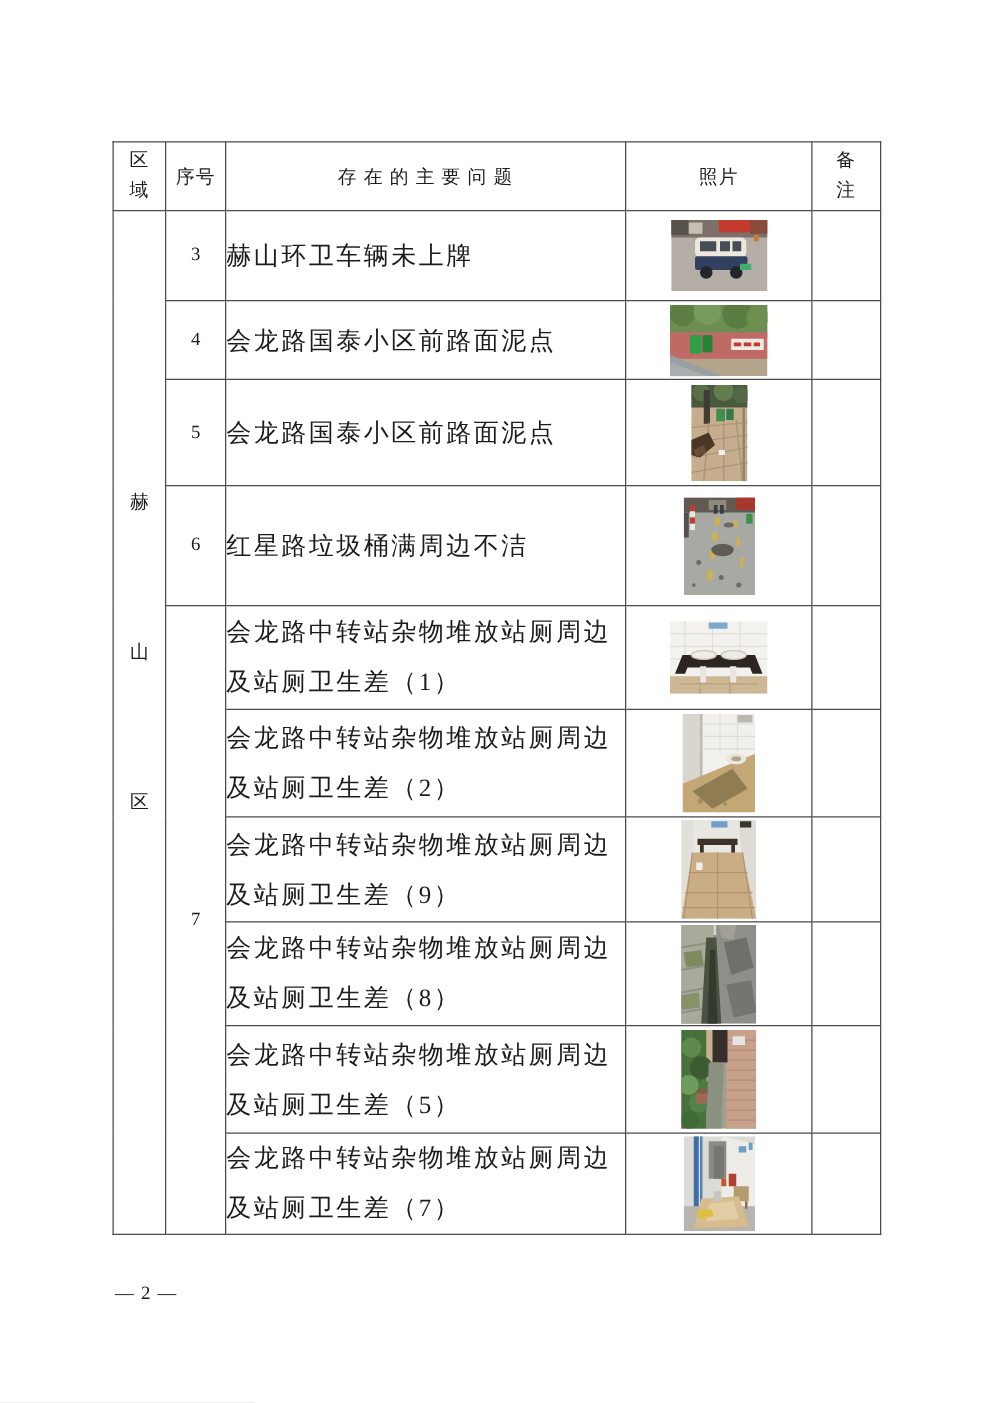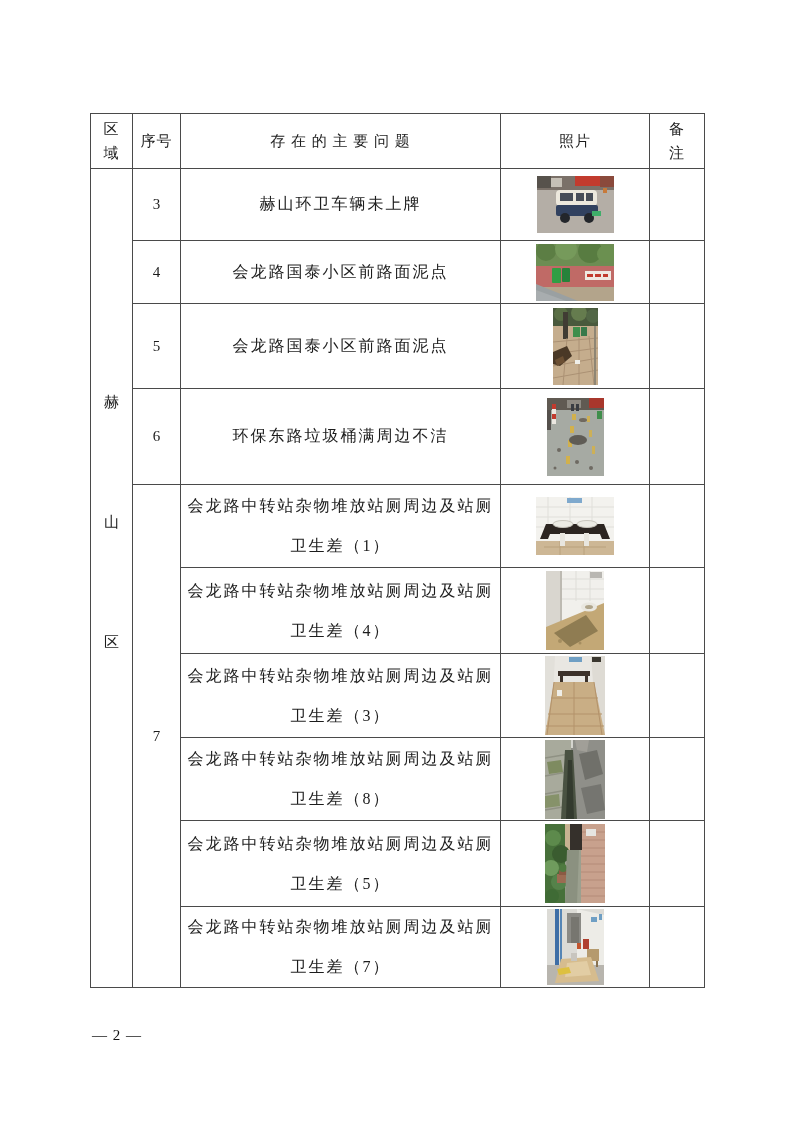--- a/index.html
+++ b/index.html
@@ -20,22 +20,22 @@
   tr.hr{height:55px;}
   tr.r0{height:72px;} tr.r1{height:63px;} tr.r2{height:85px;} tr.r3{height:96px;}
   tr.r4{height:83px;} tr.r5{height:86px;} tr.r6{height:84px;} tr.r7{height:83px;}
   tr.r8{height:86px;font-family:Liberation Serif, serif;} tr.r9{height:81px;}
   th.hcell{font-weight:bold;font-size:15px;text-align:center;vertical-align:middle;letter-spacing:1px;}
   .stack2{display:flex;flex-direction:column;align-items:center;line-height:24px;}
   td.region-cell{vertical-align:middle;text-align:center;}
   .region-stack{display:flex;flex-direction:column;align-items:center;gap:105px;
     transform:translateY(-56px);font-size:15px;line-height:15px;}
   td.serial-cell{text-align:center;vertical-align:middle;font-size:15px;}
-  td.problem-cell{vertical-align:middle;font-size:16px;letter-spacing:2px;
-    padding-left:7px;padding-right:2px;word-break:break-all;text-align:center;}
+  td.problem-cell{vertical-align:middle;font-size:20px;letter-spacing:2px;
+    padding-left:7px;padding-right:2px;word-break:break-all;}
   td.problem-cell.twoline{line-height:40px;}
   td.photo-cell{vertical-align:middle;}
   .photo-wrap{display:flex;justify-content:center;align-items:center;}
   .photo-wrap svg{display:block;}
   td.remark-cell{background:#ffffff;}
   .page-number{
     position:absolute;left:92px;top:1027px;font-size:15px;letter-spacing:1px;
     color:#111;
   }
 </style>
@@ -153,21 +153,21 @@
             <rect x="22" y="52" width="5" height="4" fill="#efefe9"></rect>
             <rect x="41" y="18" width="2" height="59" fill="#8f8674"></rect>
           </svg>
         </div>
       </td>
       <td class="remark-cell"></td>
     </tr>
 
     <tr class="r3">
       <td class="serial-cell">6</td>
-      <td class="problem-cell">环保东路垃圾桶满周边不洁</td>
+      <td class="problem-cell">红星路垃圾桶满周边不洁</td>
       <td class="photo-cell">
         <div class="photo-wrap">
           <svg width="57" height="78" viewBox="0 0 57 78">
             <rect width="57" height="78" fill="#a6aaa3"></rect>
             <rect width="57" height="12" fill="#605a52"></rect>
             <rect x="42" width="15" height="10" fill="#a8372c"></rect>
             <rect x="20" y="2" width="14" height="8" fill="#8e8a82"></rect>
             <rect x="24" y="6" width="3" height="7" fill="#3a3d42"></rect>
             <rect x="29" y="6" width="3" height="7" fill="#3a3d42"></rect>
             <rect x="5" y="6" width="4" height="5" fill="#c23b2e"></rect>
@@ -212,21 +212,21 @@
             <ellipse cx="51" cy="27" rx="10" ry="3.5" fill="#ecebe4" stroke="#c9c6bd"></ellipse>
             <rect x="24" y="36" width="5" height="13" fill="#e8e6df"></rect>
             <rect x="48" y="36" width="5" height="13" fill="#e8e6df"></rect>
           </svg>
         </div>
       </td>
       <td class="remark-cell"></td>
     </tr>
 
     <tr class="r5">
-      <td class="problem-cell twoline">会龙路中转站杂物堆放站厕周边及站厕卫生差（4）</td>
+      <td class="problem-cell twoline">会龙路中转站杂物堆放站厕周边及站厕卫生差（2）</td>
       <td class="photo-cell">
         <div class="photo-wrap">
           <svg width="58" height="79" viewBox="0 0 58 79">
             <rect width="58" height="79" fill="#f1f0ec"></rect>
             <path d="M16,8 H58 M16,18 H58 M16,28 H58 M30,0 V30 M44,0 V30" stroke="#deddd8" stroke-width="1" fill="none"></path>
             <rect x="0" y="0" width="15" height="56" fill="#d9d6cf"></rect>
             <rect x="14" y="0" width="2" height="56" fill="#bdbab2"></rect>
             <rect x="44" y="1" width="12" height="6" fill="#b9b7b2"></rect>
             <polygon points="0,56 58,32 58,79 0,79" fill="#c3a876"></polygon>
             <polygon points="8,62 40,44 52,60 24,76" fill="#8f7c52"></polygon>
@@ -234,21 +234,21 @@
             <ellipse cx="43" cy="36" rx="4" ry="2" fill="#b0a58c"></ellipse>
             <circle cx="14" cy="70" r="2" fill="#a68e60"></circle>
             <circle cx="34" cy="72" r="1.5" fill="#a68e60"></circle>
           </svg>
         </div>
       </td>
       <td class="remark-cell"></td>
     </tr>
 
     <tr class="r6">
-      <td class="problem-cell twoline">会龙路中转站杂物堆放站厕周边及站厕卫生差（3）</td>
+      <td class="problem-cell twoline">会龙路中转站杂物堆放站厕周边及站厕卫生差（9）</td>
       <td class="photo-cell">
         <div class="photo-wrap">
           <svg width="60" height="79" viewBox="0 0 60 79">
             <rect width="60" height="79" fill="#e9e7e2"></rect>
             <polygon points="46,0 60,0 60,79 52,79" fill="#dedbd4"></polygon>
             <polygon points="0,0 10,0 6,79 0,79" fill="#e2e0da"></polygon>
             <rect x="24" y="1" width="13" height="5" fill="#6f9fc4"></rect>
             <rect x="47" y="1" width="9" height="5" fill="#3a372f"></rect>
             <rect x="13" y="15" width="32" height="5" fill="#3c3129"></rect>
             <rect x="15" y="20" width="3" height="8" fill="#3c3129"></rect>

